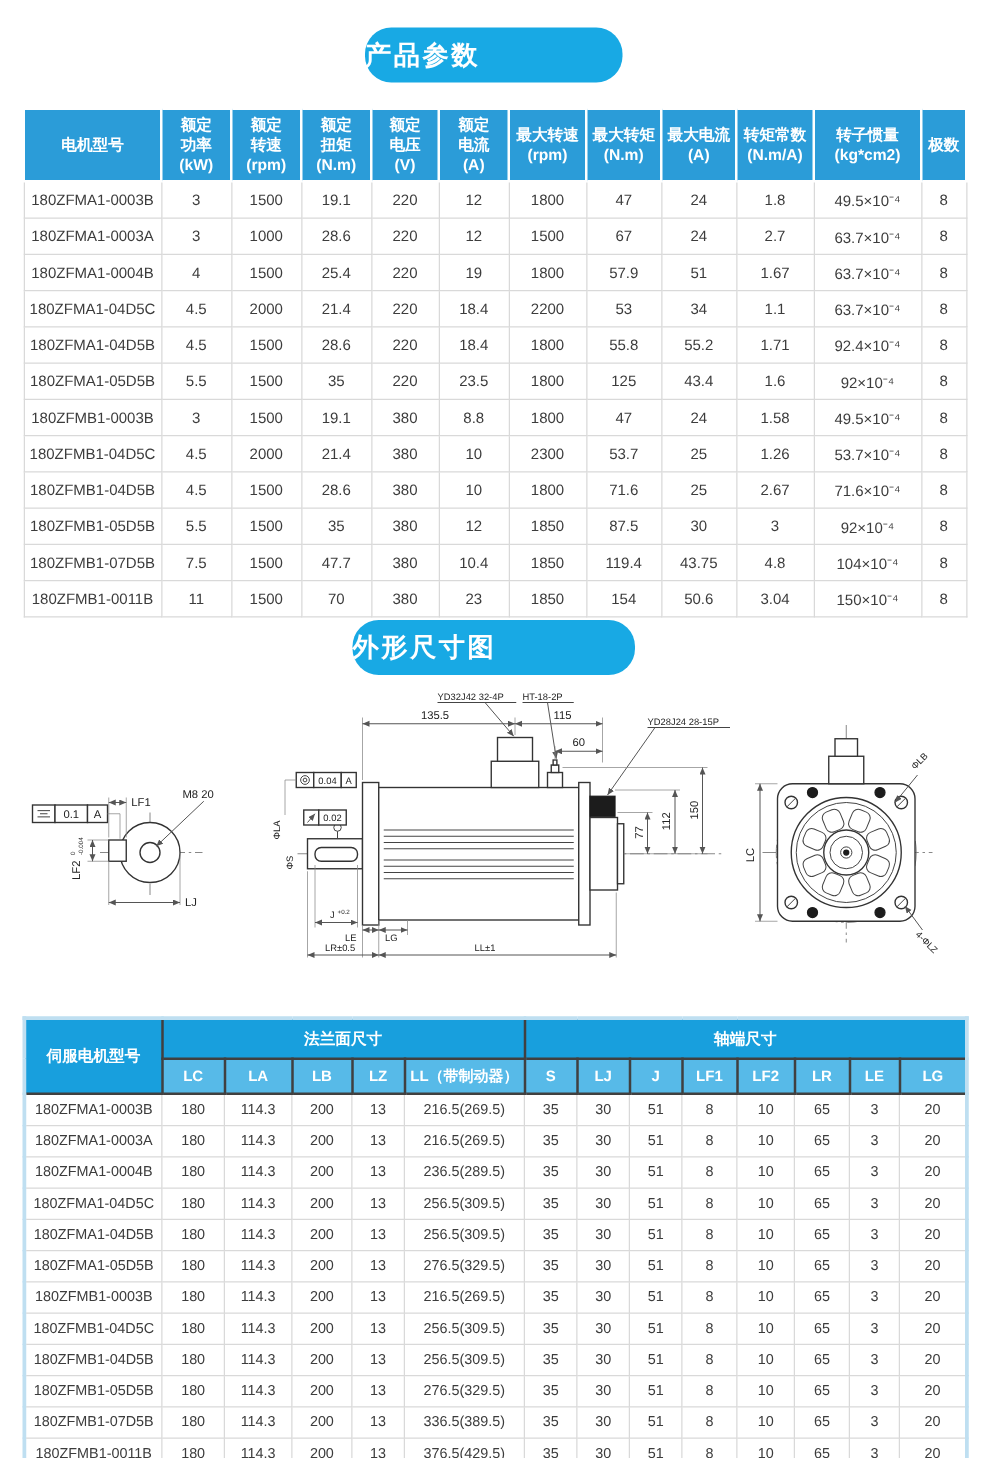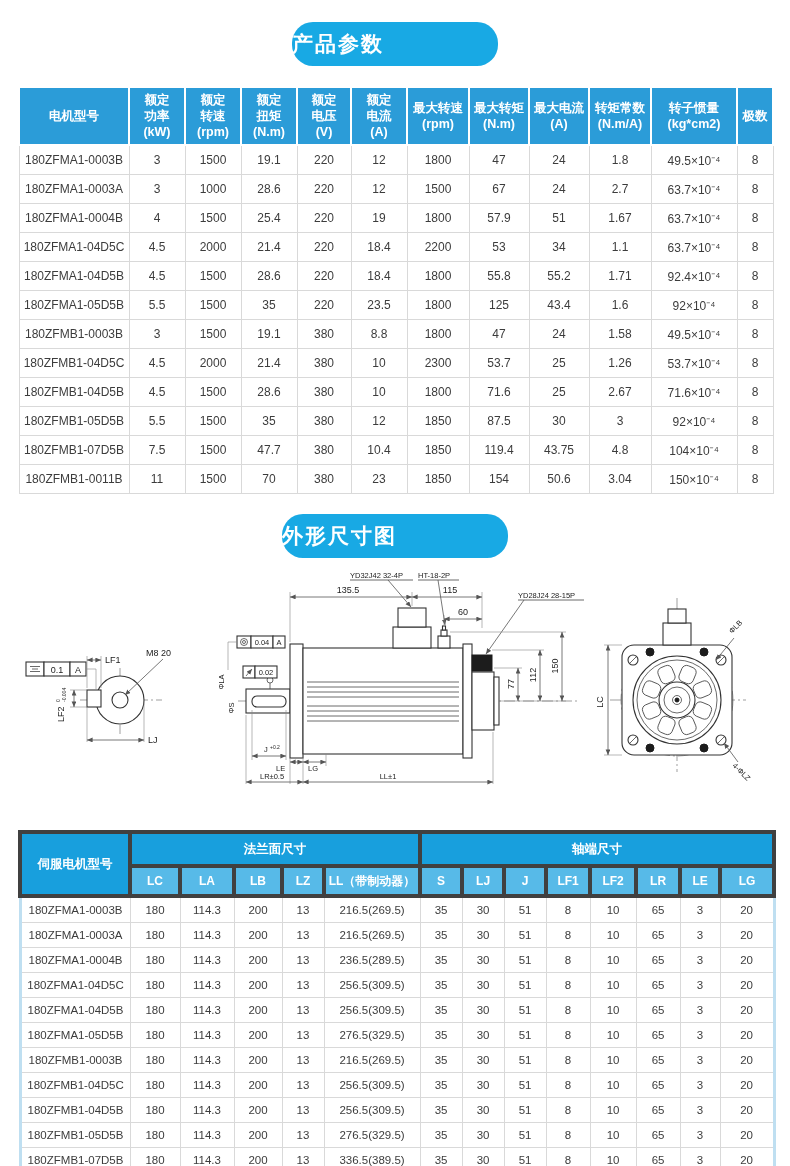--- a/index.html
+++ b/index.html
@@ -1,33 +1,33 @@
 <!DOCTYPE html>
 <html><head>
 <meta charset="utf-8">
 <style>
   html,body{margin:0;padding:0;background:#ffffff;}
   body{width:790px;font-family:"Liberation Sans",sans-serif;color:#333;}
   .pill{margin:0 auto;background:#18A9E4;color:#fff;font-weight:bold;
         font-size:21px;letter-spacing:2px;text-align:left;
         border-radius:21px;padding:8px 0;width:206px;}
   .pill.first{margin-top:22px;}
-  .pill.second{margin-top:20px;width:226px;}
+  .pill.second{margin-top:2px;width:226px;}
   .tbl-wrap{margin:20px 18px 0 18px;}
   table{border-collapse:collapse;table-layout:fixed;width:754px;background:#fff;}
   
   .t1 th{background:#2B9CD8;color:#fff;font-size:12.5px;font-weight:bold;
          border:2px solid #fff;white-space:pre-line;line-height:1.3;
          height:56px;padding:0 1px;}
   .t1 td{border:1px solid #d9d9d9;font-size:12px;color:#3c3c3c;
          text-align:center;height:28px;padding:0 1px;}
   .t1{border:1px solid #cfcfcf;}
   
   .t2{border:3px solid #BFDFF1;margin-top:16px;}
-  .t2 th{color:#fff;font-weight:bold;border:4px solid #404040;padding:0 1px;}
+  .t2 th{color:#fff;font-weight:bold;border:2px solid #404040;padding:0 1px;}
   .t2 th.deep{background:#189FDD;font-size:12.5px;height:30px;}
   .t2 th.sub{background:#57BAE8;font-size:12px;height:26px;}
   .t2 td{border:1px solid #d9d9d9;font-size:11.5px;color:#3c3c3c;
          text-align:center;height:24px;padding:0 1px;}
   
   .drawing{margin:12px 18px 0 18px;}
   .ol{fill:#fff;stroke:#333;stroke-width:1.1;}
   .thin{fill:none;stroke:#444;stroke-width:0.8;}
   .blk{fill:#1c1c1c;stroke:#1c1c1c;}
   .cl{fill:none;stroke:#777;stroke-width:0.7;stroke-dasharray:11 3 2 3;}

